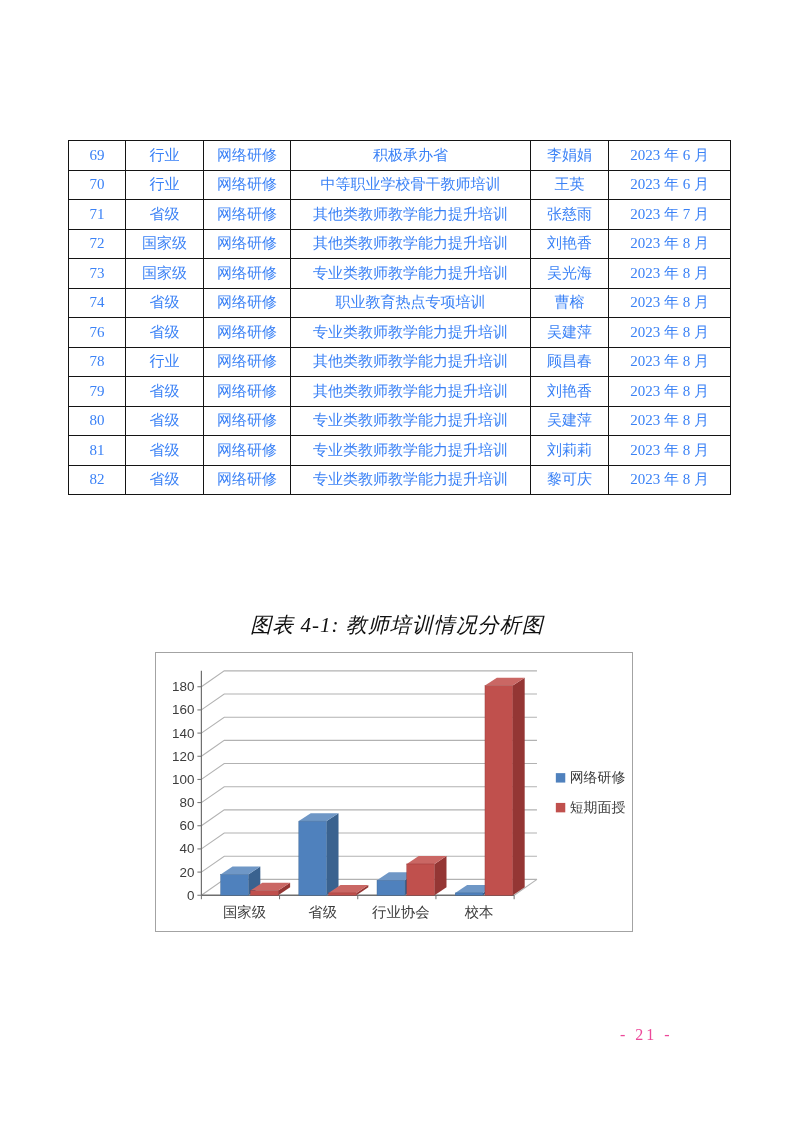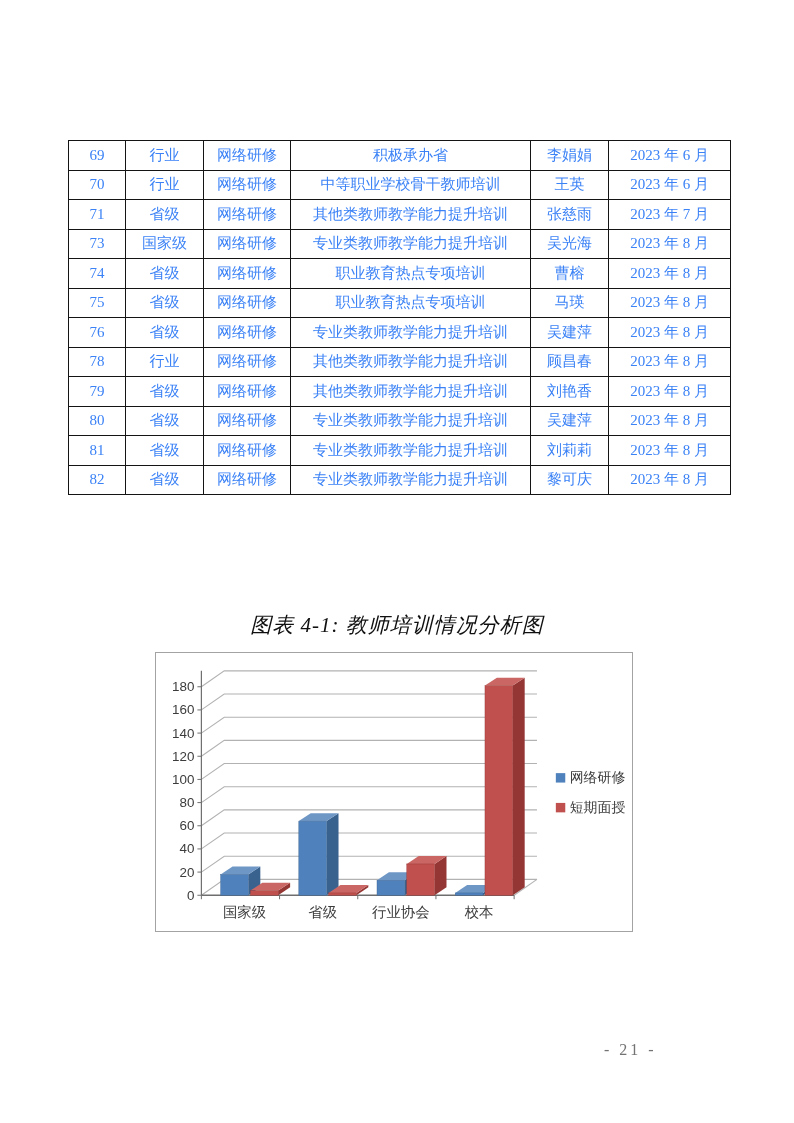--- a/index.html
+++ b/index.html
@@ -63,26 +63,25 @@
     font-size: 21px;
     line-height: 31px;
     text-indent: 2em;
     font-style: italic;
     color: #101010;
     font-family: "Liberation Serif", "DejaVu Serif", serif;
   }
   .page-number {
     position: absolute;
     top: 1026px;
-    left: 604px;
+    left: 620px;
     font-size: 16px;
     letter-spacing: 3px;
-    color: #737373;
-    font-family: "Liberation Serif", "DejaVu Serif", serif;
-    margin-top: 15px;
+    color: #ec4899;
+    font-family: "Liberation Serif", "DejaVu Serif", serif;
   }
 </style>
 </head>
 <body>
 
 <div class="page">
 
   <table class="training-table">
     <colgroup>
       <col style="width:57px">
@@ -111,41 +110,41 @@
         </tr>
         <tr>
           <td>71</td>
           <td>省级</td>
           <td>网络研修</td>
           <td>其他类教师教学能力提升培训</td>
           <td>张慈雨</td>
           <td>2023 年 7 月</td>
         </tr>
         <tr>
+          <td>72</td>
+          <td>国家级</td>
+          <td>网络研修</td>
+          <td>其他类教师教学能力提升培训</td>
+          <td>刘艳香</td>
+          <td>2023 年 8 月</td>
+        </tr>
+        <tr>
           <td>73</td>
           <td>国家级</td>
           <td>网络研修</td>
           <td>专业类教师教学能力提升培训</td>
           <td>吴光海</td>
           <td>2023 年 8 月</td>
         </tr>
         <tr>
           <td>74</td>
           <td>省级</td>
           <td>网络研修</td>
           <td>职业教育热点专项培训</td>
           <td>曹榕</td>
-          <td>2023 年 8 月</td>
-        </tr>
-        <tr>
-          <td>75</td>
-          <td>省级</td>
-          <td>网络研修</td>
-          <td>职业教育热点专项培训</td>
-          <td>马瑛</td>
           <td>2023 年 8 月</td>
         </tr>
         <tr>
           <td>76</td>
           <td>省级</td>
           <td>网络研修</td>
           <td>专业类教师教学能力提升培训</td>
           <td>吴建萍</td>
           <td>2023 年 8 月</td>
         </tr>

